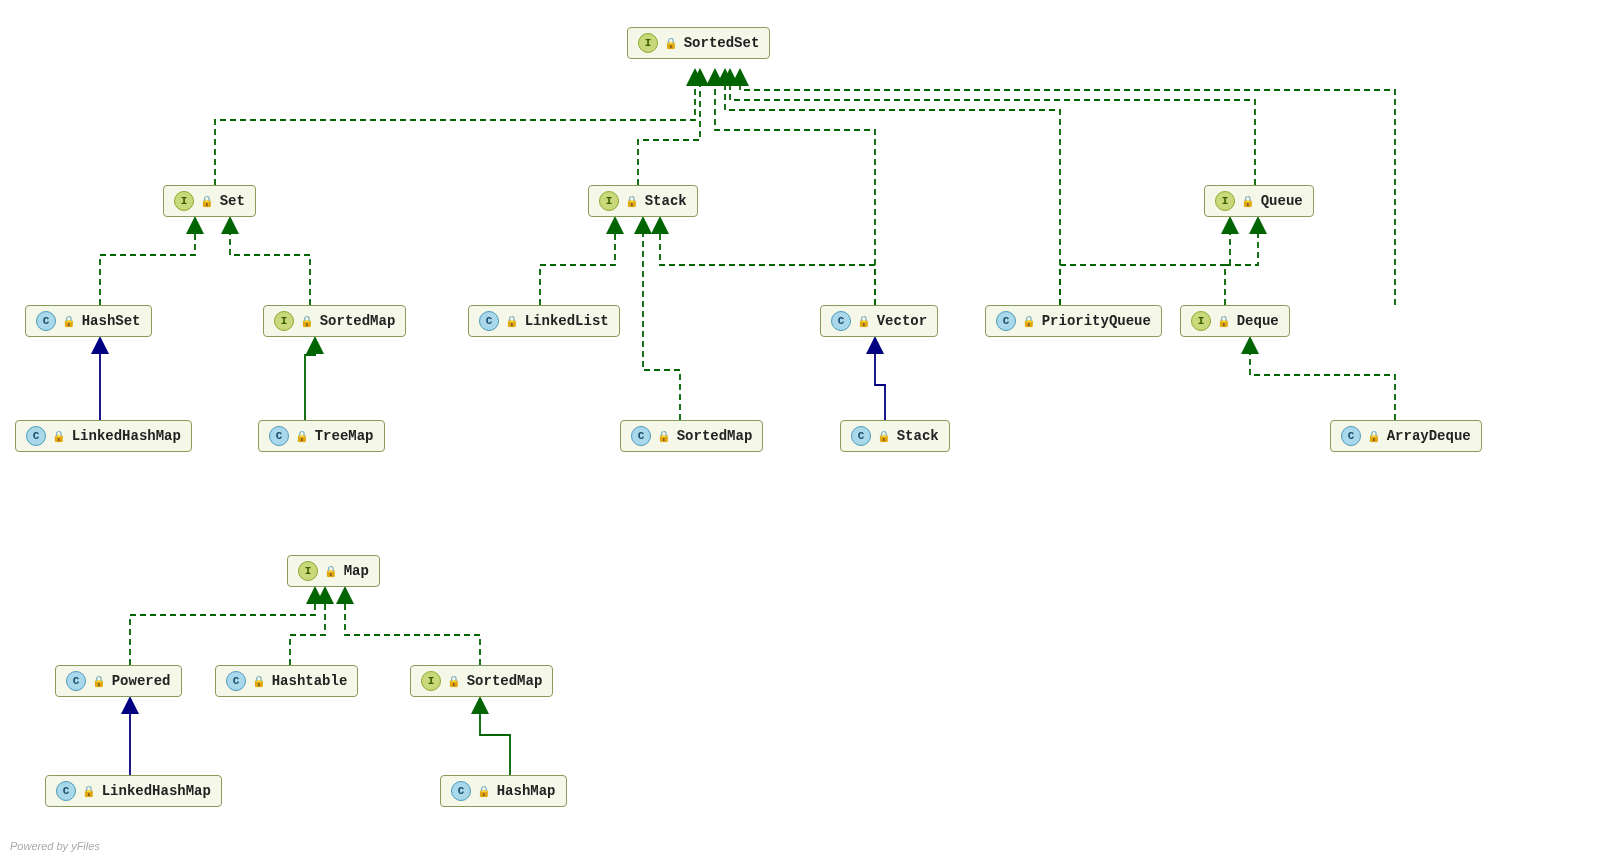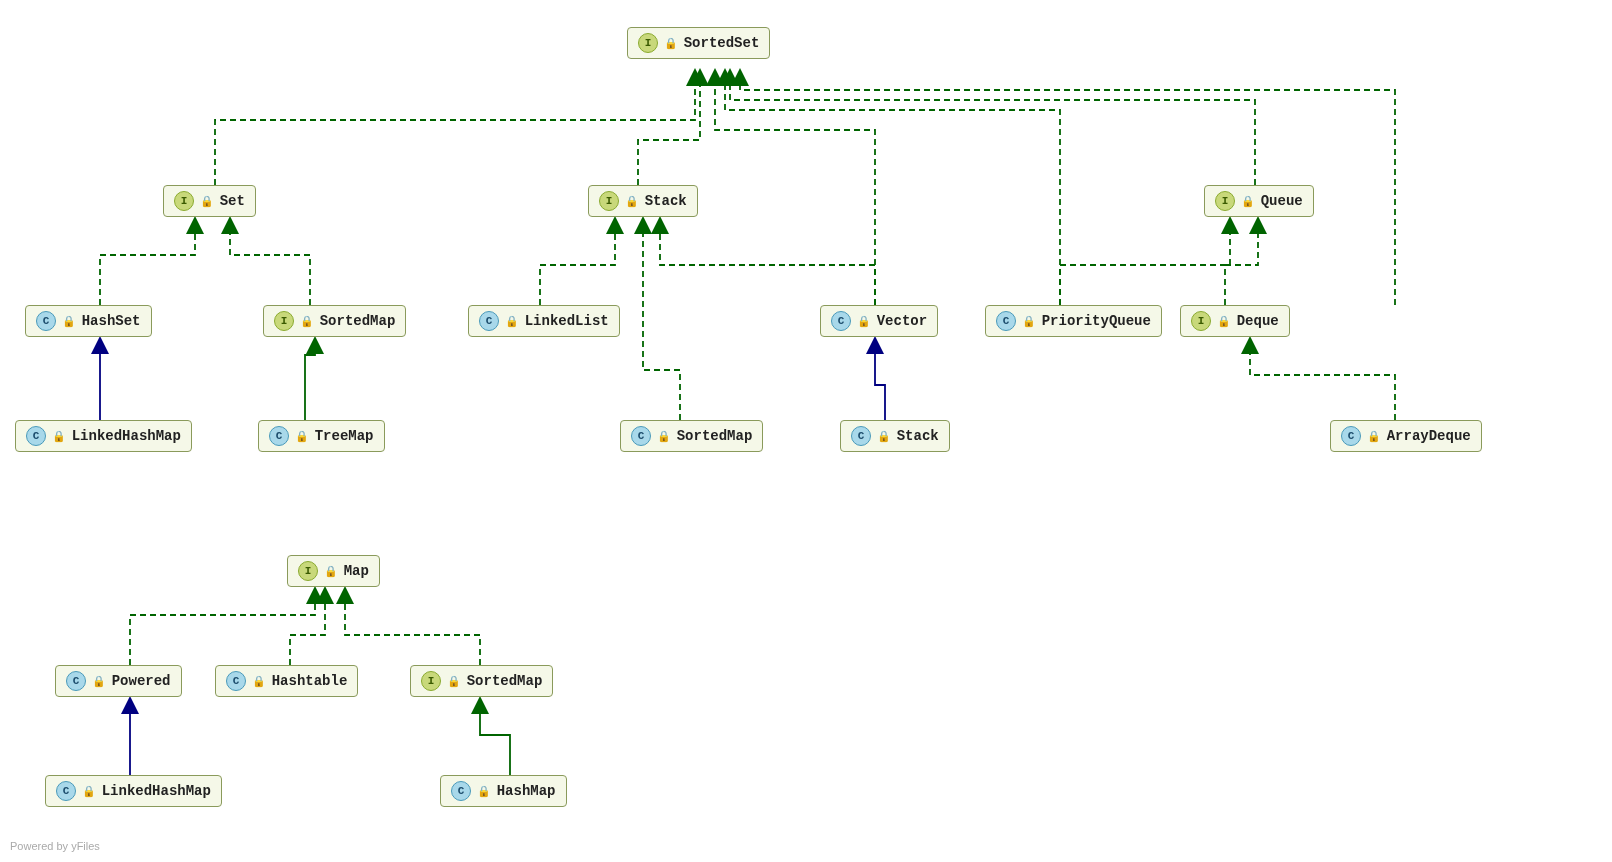--- a/index.html
+++ b/index.html
@@ -73,20 +73,21 @@
       pointer-events: none;
     }
 
     .watermark {
       position: absolute;
       bottom: 10px;
       left: 10px;
       font-size: 11px;
       color: #aaa;
       font-family: Arial, sans-serif;
+      font-style: italic;
     }
   </style>
 </head>
 <body>
 
 <div class="diagram-container">
   <svg class="arrows">
     <defs>
       <marker id="arrow-green" markerWidth="10" markerHeight="10" refX="5" refY="5" orient="auto">
         <polygon points="0,0 10,5 0,10" fill="#006400"></polygon>

